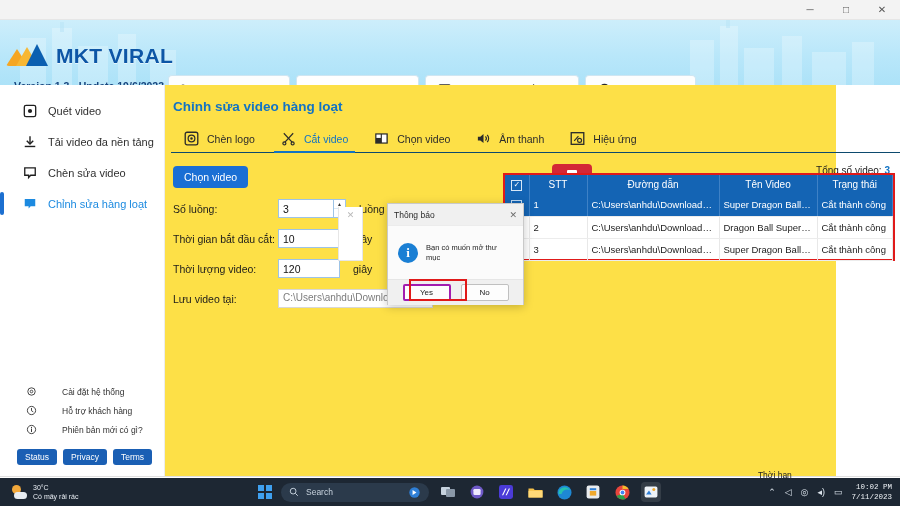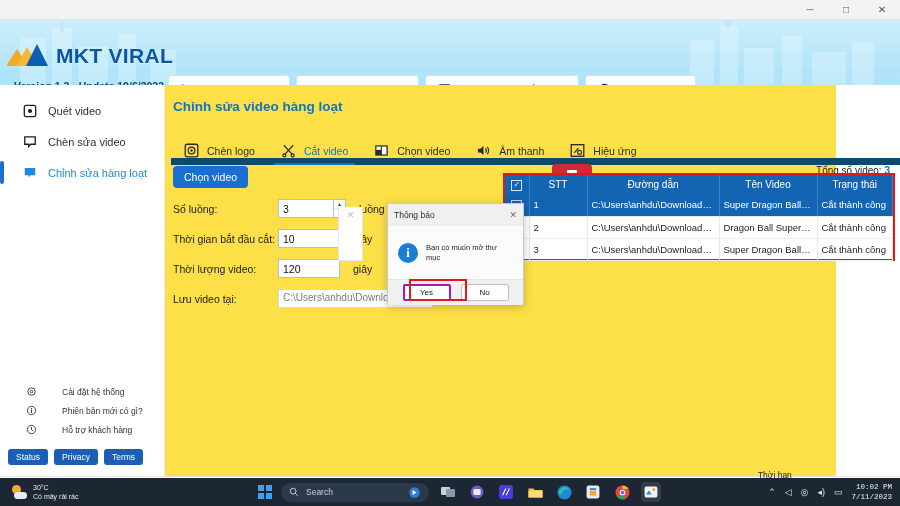--- a/index.html
+++ b/index.html
@@ -107,37 +107,36 @@
     width: 4px; height: 23px; background: #1c6fd0; border-radius: 2px;
   }
   .sideIcon { width: 14px; height: 14px; display:flex; align-items:center; justify-content:center; flex: 0 0 14px; }
 
   .sideBottom { position: absolute; left: 0; top: 297px; width: 165px; }
   .sideSmall {
     height: 19px; display: flex; align-items: center; gap: 25px;
     padding-left: 26px; font-size: 8.5px; color: #323232;
   }
   .sideSmall .sideIcon { width: 11px; height: 11px; flex: 0 0 11px; }
-  .chips { display: flex; gap: 6px; padding-left: 8px; margin-top: 10px; }
+  .chips { display: flex; gap: 6px; padding-left: 17px; margin-top: 10px; }
   .chip {
     background: #1a5fb4; color: #fff; font-size: 8.5px;
     padding: 3px 8px; border-radius: 3px;
   }
 
   
   .main { position: absolute; left: 165px; top: 0; width: 735px; height: 391px; }
   .pageTitle {
     position: absolute; left: 8px; top: 14px;
     font-size: 13.5px; font-weight: bold; color: #1273c4;
   }
   .subTabs {
     position: absolute; left: 6px; top: 40px; width: 729px; height: 28px;
-    display: flex; align-items: flex-start;
-    border-bottom: 7px solid #0c4a6e;
-    margin-top: 12px;
+    display: flex; align-items: flex-end;
+    border-bottom: 1px solid #0c4a6e;
   }
   .subTab {
     height: 27px; padding: 0 13px;
     display: flex; align-items: center; gap: 8px;
     font-size: 10.5px; color: #2b2b2b;
     position: relative;
   }
   .subTab.active { color: #1273c4; }
   .subTab.active::after {
     content: ""; position: absolute; left: 6px; right: 6px; bottom: -1px;
@@ -423,20 +422,30 @@
       <div class="sideItem">
         <span class="sideIcon">
           <svg width="14" height="14" viewBox="0 0 16 16">
               <rect x="1.5" y="1.5" width="13" height="13" rx="2" fill="none" stroke="#1f1f1f" stroke-width="1.5"></rect>
               <circle cx="8" cy="8" r="2.4" fill="#1f1f1f"></circle>
             </svg>
         </span>
         <span>Quét video</span>
       </div>
 
+      <div class="sideItem">
+        <span class="sideIcon">
+          <svg width="14" height="14" viewBox="0 0 16 16">
+              <path d="M8 1.5 L8 10" stroke="#1f1f1f" stroke-width="1.6"></path>
+              <path d="M4.3 6.6 L8 10.4 L11.7 6.6" fill="none" stroke="#1f1f1f" stroke-width="1.6"></path>
+              <rect x="2" y="12.3" width="12" height="1.6" fill="#1f1f1f"></rect>
+            </svg>
+        </span>
+        <span>Tải video đa nền tảng</span>
+      </div>
 
       <div class="sideItem">
         <span class="sideIcon">
           <svg width="14" height="14" viewBox="0 0 16 16">
               <path d="M2 2.2 h12 v8.4 h-5.2 l-2.4 2.6 v-2.6 H2 z" fill="none" stroke="#1f1f1f" stroke-width="1.5"></path>
             </svg>
         </span>
         <span>Chèn sửa video</span>
       </div>
 
@@ -456,34 +465,34 @@
                 <circle cx="8" cy="8" r="5.4" fill="none" stroke="#323232" stroke-width="1.3"></circle>
                 <circle cx="8" cy="8" r="1.9" fill="none" stroke="#323232" stroke-width="1.2"></circle>
               </svg>
           </span>
           <span>Cài đặt hệ thống</span>
         </div>
         <div class="sideSmall">
           <span class="sideIcon">
             <svg width="11" height="11" viewBox="0 0 16 16">
                 <circle cx="8" cy="8" r="6" fill="none" stroke="#323232" stroke-width="1.3"></circle>
+                <path d="M8 4.3 v4.1 l2.6 1.6" fill="none" stroke="#323232" stroke-width="1.3"></path>
+              </svg>
+          </span>
+          <span>Hỗ trợ khách hàng</span>
+        </div>
+        <div class="sideSmall">
+          <span class="sideIcon">
+            <svg width="11" height="11" viewBox="0 0 16 16">
+                <circle cx="8" cy="8" r="6" fill="none" stroke="#323232" stroke-width="1.3"></circle>
                 <rect x="7.3" y="6.6" width="1.4" height="5" fill="#323232"></rect>
                 <rect x="7.3" y="4.2" width="1.4" height="1.6" fill="#323232"></rect>
               </svg>
           </span>
           <span>Phiên bản mới có gì?</span>
-        </div>
-        <div class="sideSmall">
-          <span class="sideIcon">
-            <svg width="11" height="11" viewBox="0 0 16 16">
-                <circle cx="8" cy="8" r="6" fill="none" stroke="#323232" stroke-width="1.3"></circle>
-                <path d="M8 4.3 v4.1 l2.6 1.6" fill="none" stroke="#323232" stroke-width="1.3"></path>
-              </svg>
-          </span>
-          <span>Hỗ trợ khách hàng</span>
         </div>
 
         <div class="chips">
           <span class="chip">Status</span>
           <span class="chip">Privacy</span>
           <span class="chip">Terms</span>
         </div>
       </div>
     </div>
 

